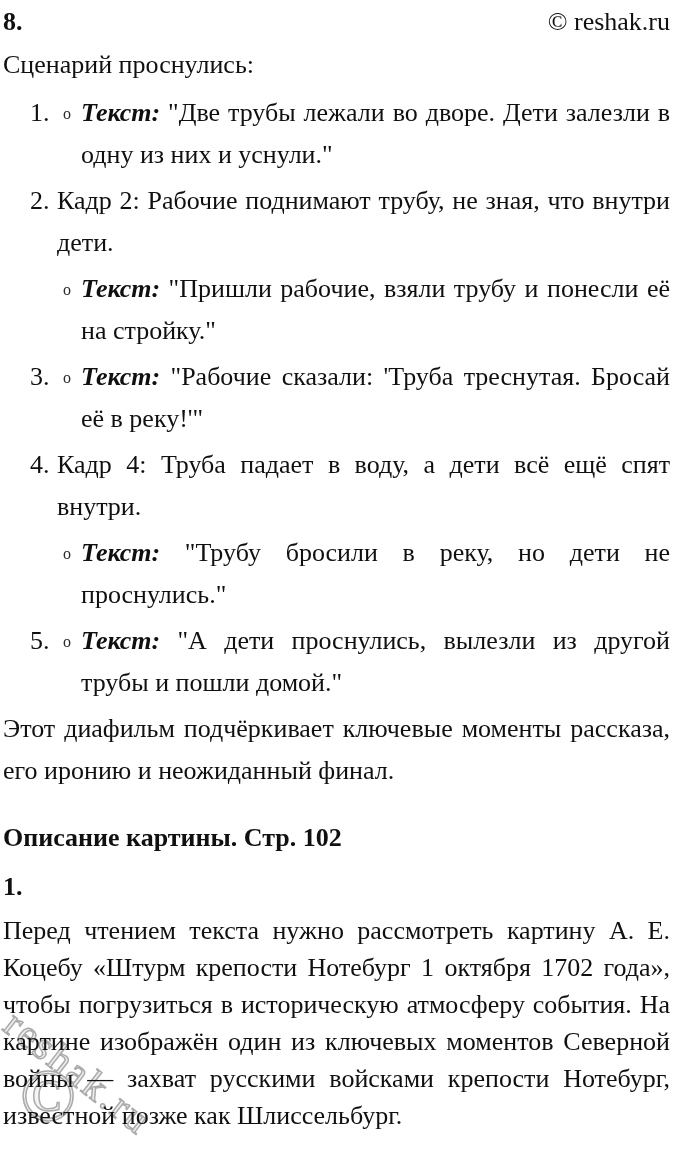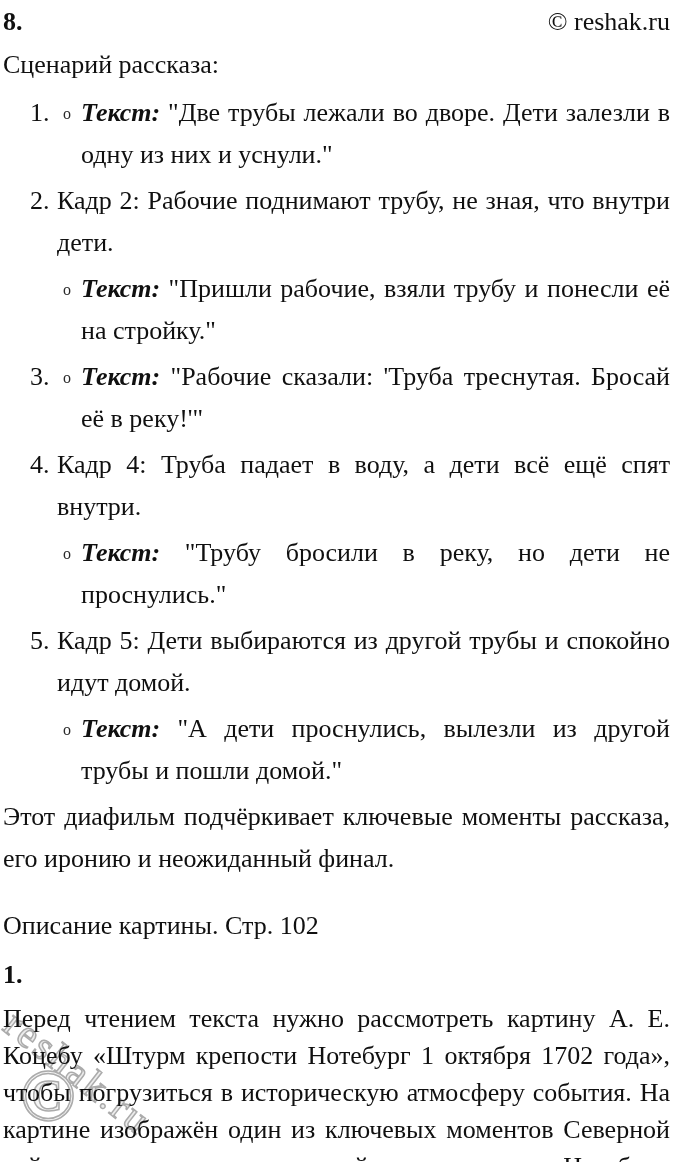--- a/index.html
+++ b/index.html
@@ -63,21 +63,21 @@
     color: #2a2a2a;
   }
   .text-label { font-style: italic; font-weight: bold; }
   .conclusion {
     margin: 0 0 25px 0;
     text-align: justify;
     line-height: 42px;
   }
   .section-heading {
     margin: 0 0 7px 0;
-    font-weight: normal;
+    font-weight: bold;
     line-height: 42px;
   }
   .item-no-bottom {
     margin: 0 0 4px 0;
     font-weight: bold;
     line-height: 42px;
   }
   .final-para {
     margin: 0;
     text-align: justify;
@@ -113,21 +113,21 @@
 <div class="watermark-text">reshak.ru</div>
 <div class="watermark-symbol">©</div>
 
 <div class="page">
 
   <div class="header-row">
     <span class="task-number">8.</span>
     <span class="copyright">© reshak.ru</span>
   </div>
 
-  <p class="intro">Сценарий рассказа:</p>
+  <p class="intro">Сценарий проснулись:</p>
 
   <div>
 
     <div class="item">
       <span class="num">1.</span>
     </div>
     <div class="sub">
       <span class="bullet">o</span>
       <span class="text-label">Текст:</span>
       <span>"Две трубы лежали во дворе. Дети залезли в одну из них и уснули."</span>
@@ -157,21 +157,20 @@
       <span>Кадр 4: Труба падает в воду, а дети всё ещё спят внутри.</span>
     </div>
     <div class="sub">
       <span class="bullet">o</span>
       <span class="text-label">Текст:</span>
       <span>"Трубу бросили в реку, но дети не проснулись."</span>
     </div>
 
     <div class="item">
       <span class="num">5.</span>
-      <span>Кадр 5: Дети выбираются из другой трубы и спокойно идут домой.</span>
     </div>
     <div class="sub">
       <span class="bullet">o</span>
       <span class="text-label">Текст:</span>
       <span>"А дети проснулись, вылезли из другой трубы и пошли домой."</span>
     </div>
 
   </div>
 
   <p class="conclusion">Этот диафильм подчёркивает ключевые моменты рассказа, его иронию и неожиданный финал.</p>

